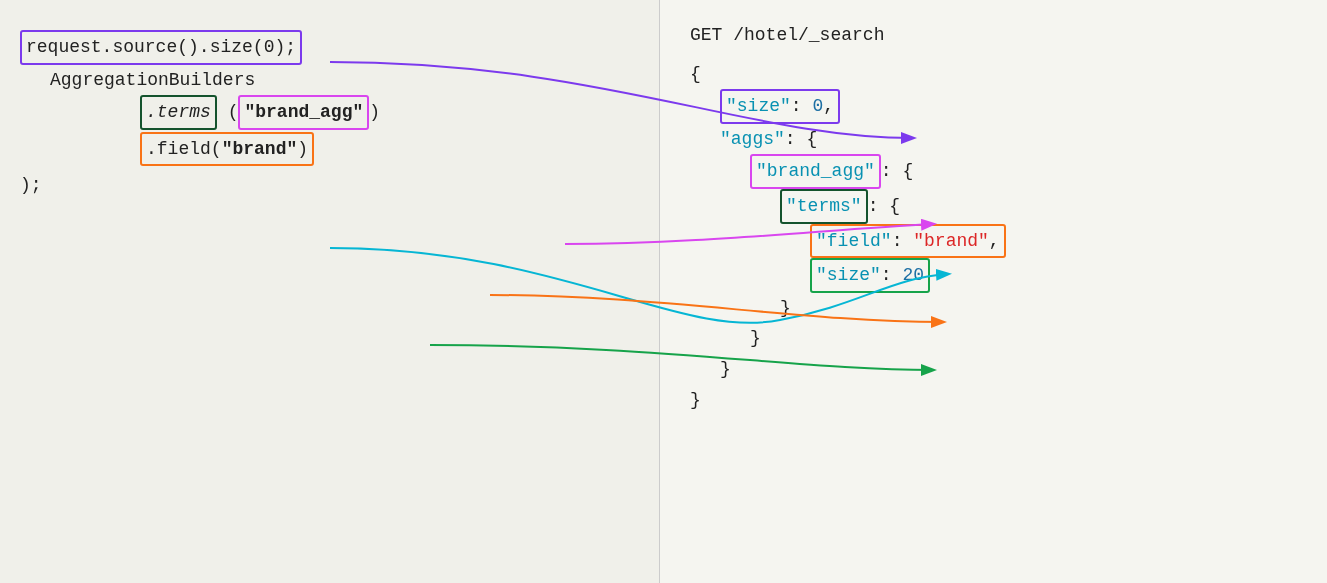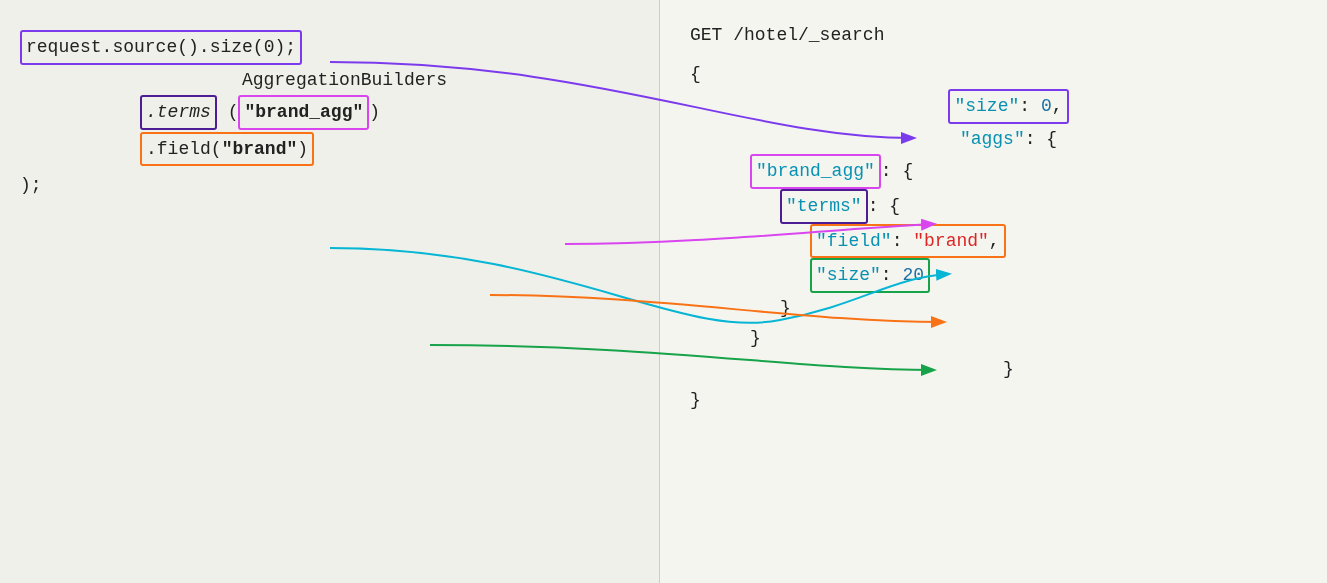--- a/index.html
+++ b/index.html
@@ -48,40 +48,40 @@
     .kw-dark { color: #222; }
     .kw-teal { color: #0891b2; }
 
     
     .box {
       display: inline-block;
       border-radius: 3px;
       padding: 0 4px;
     }
     .box-purple { border: 2px solid #7c3aed; }
-    .box-cyan { border: 2px solid #4c1d95; }
+    .box-cyan { border: 2px solid #14532d; }
     .box-magenta { border: 2px solid #d946ef; }
     .box-orange { border: 2px solid #f97316; }
     .box-green { border: 2px solid #16a34a; }
 
     
     .arrows-svg {
       position: absolute;
       top: 0;
       left: 0;
       width: 1327px;
       height: 583px;
       pointer-events: none;
     }
 
     .right-panel .code-line {
       font-size: 18px;
     }
 
-    .indent-1 { margin-left: 30px; text-align: center; }
+    .indent-1 { margin-left: 30px; }
     .indent-2 { margin-left: 60px; }
     .indent-3 { margin-left: 90px; }
     .indent-4 { margin-left: 120px; }
 
     .left-code {
       font-size: 18px;
     }
   </style>
 </head>
 <body>

